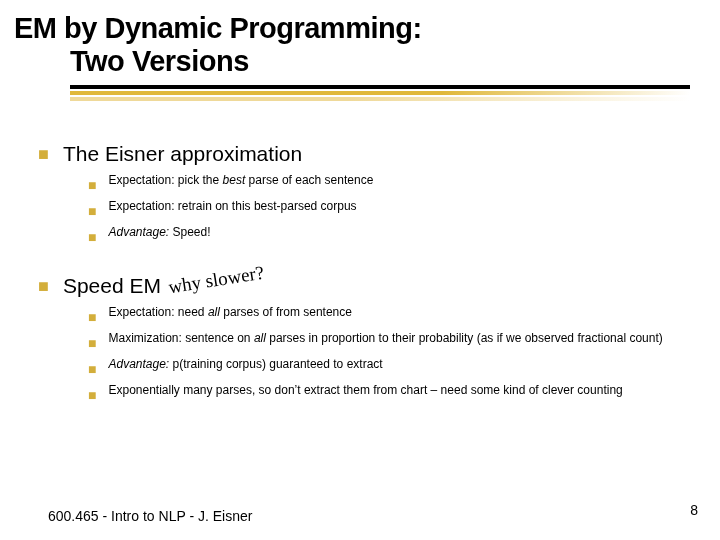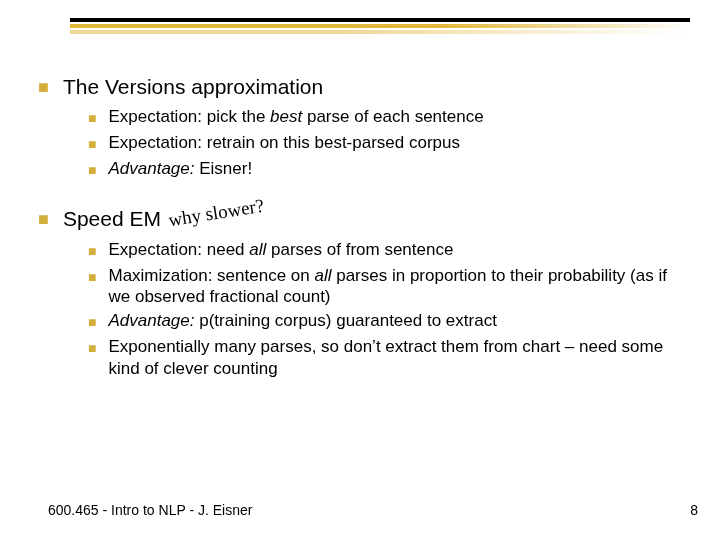--- a/index.html
+++ b/index.html
@@ -71,29 +71,29 @@
     margin-bottom: 2px;
   }
   .sub-item .bullet {
     color: #d3ae3b;
     font-size: 14px;
     line-height: 24px;
     margin-right: 12px;
     flex: 0 0 auto;
   }
   .sub-item .txt {
-    font-size: 17px;
+    font-size: 12px;
     line-height: 1.28;
     flex: 1 1 auto;
   }
   .italic { font-style: italic; }
   .footer-left {
     position: absolute;
     left: 48px;
-    bottom: 22px;
+    bottom: 16px;
     font-family: Arial, sans-serif;
     font-size: 14px;
     color: #000;
   }
   .footer-right {
     position: absolute;
     right: 22px;
     bottom: 22px;
     font-family: Arial, sans-serif;
     font-size: 14px;
@@ -110,48 +110,50 @@
     font-size: 19px;
     color: #000;
     transform: rotate(-9deg);
     white-space: nowrap;
   }
 </style>
 </head>
 <body>
 
 <div class="title-wrap">
+  <div class="title">EM by Dynamic Programming:</div>
+  <div class="title" style="padding-left:56px">Two Versions</div>
 </div>
 <div class="title-underline">
   <div class="bar1"></div>
     <div class="bar2"></div>
     <div class="bar3"></div>
 </div>
 
 <div class="body">
 
   <div class="top-item">
     <span class="bullet">■</span>
-    <span class="txt">The Versions approximation</span>
+    <span class="txt">The Eisner approximation</span>
   </div>
   <div class="sub-list">
     <div class="sub-item">
       <span class="bullet">■</span>
       <span class="txt">
         <span>Expectation: pick the </span><span class="italic">best</span><span> parse of each sentence</span>
       </span>
     </div>
     <div class="sub-item">
       <span class="bullet">■</span>
       <span class="txt">Expectation: retrain on this best-parsed corpus</span>
     </div>
     <div class="sub-item">
       <span class="bullet">■</span>
       <span class="txt">
-        <span class="italic">Advantage:</span><span> Eisner!</span>
+        <span class="italic">Advantage:</span><span> Speed!</span>
       </span>
     </div>
   </div>
 
   <div class="real-em-block">
     <div class="top-item">
       <span class="bullet">■</span>
       <span class="txt">Speed EM</span>
     </div>
     <div class="annot">why slower?</div>

